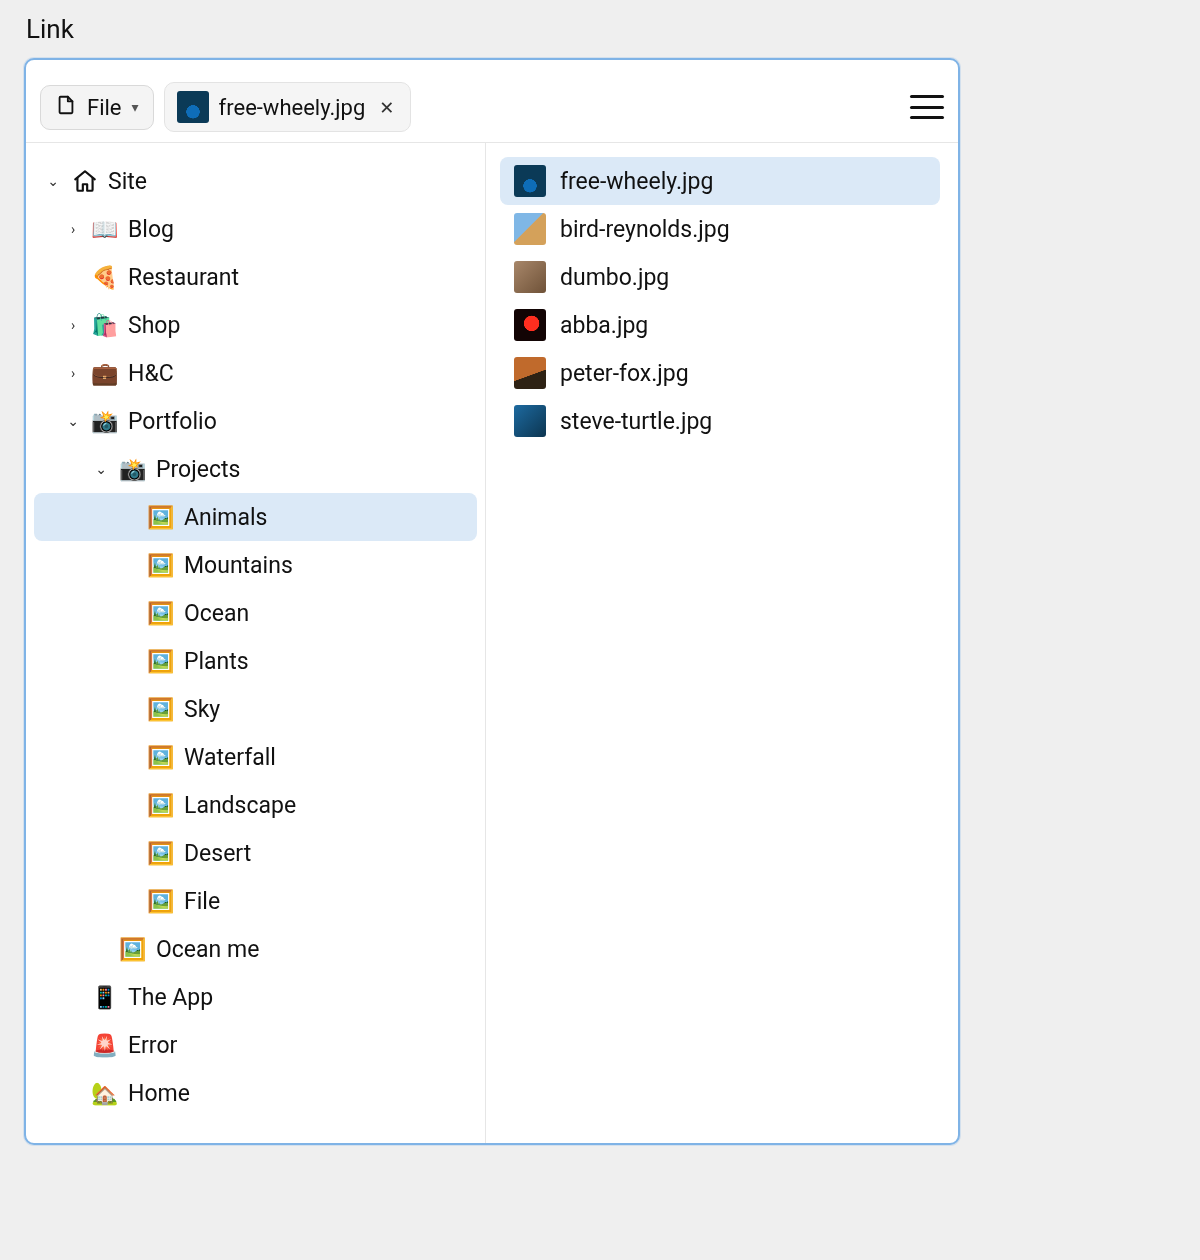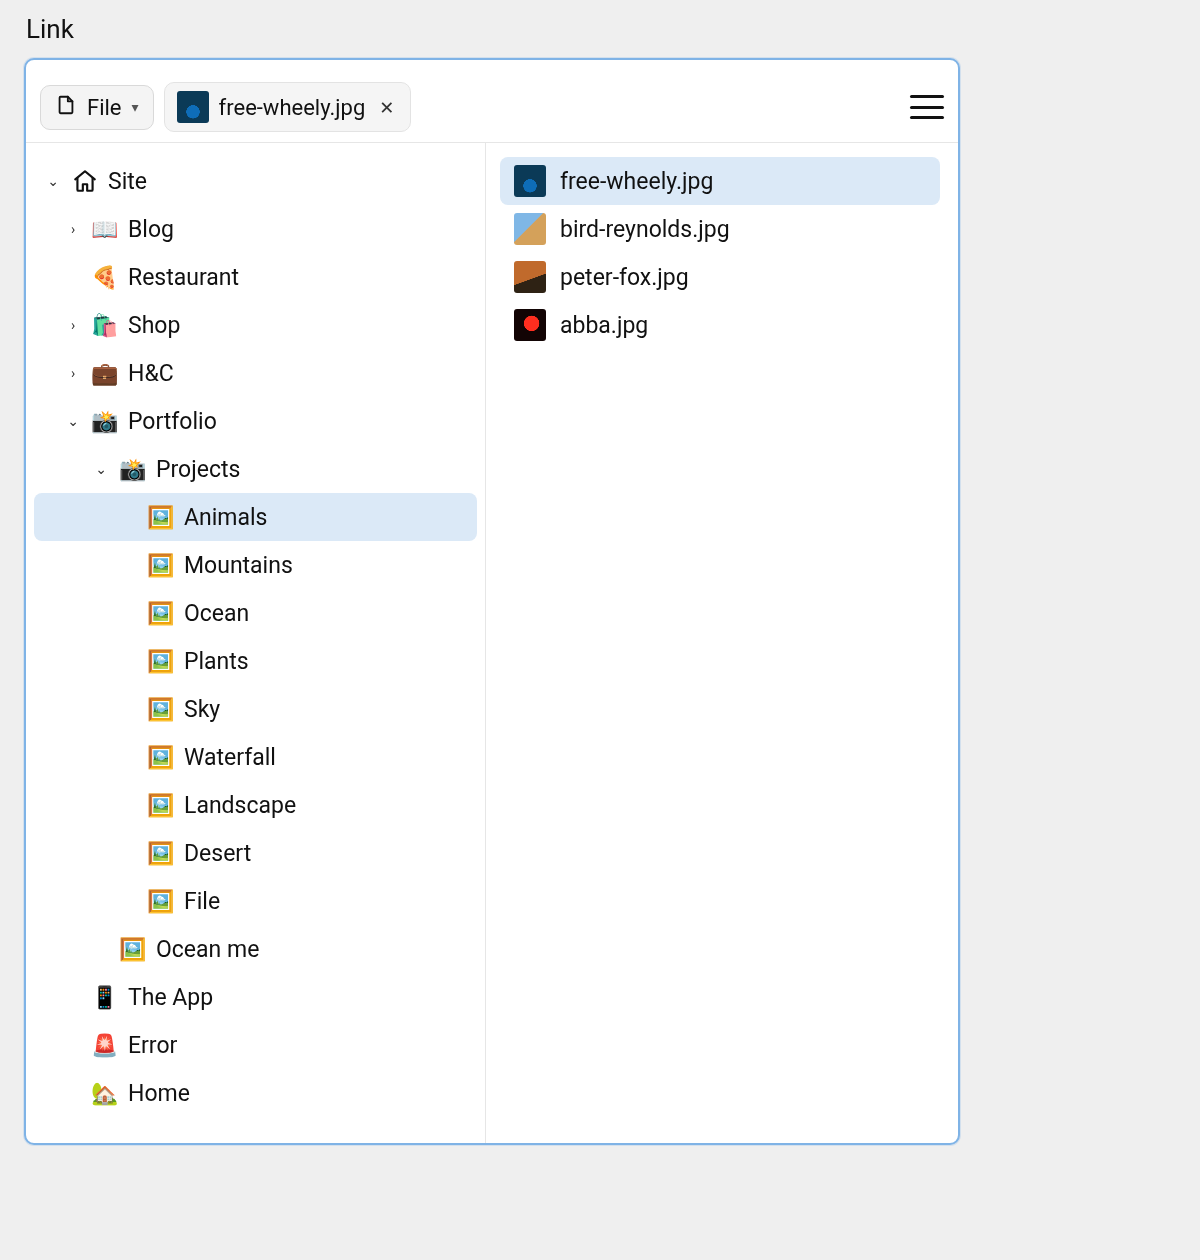--- a/index.html
+++ b/index.html
@@ -289,23 +289,31 @@
       <div class="filepane" id="files">
           <div class="file-row selected">
             <span class="thumb th-peacock"></span>
             <span>free-wheely.jpg</span>
           </div>
           <div class="file-row">
             <span class="thumb th-bird"></span>
             <span>bird-reynolds.jpg</span>
           </div>
           <div class="file-row">
+            <span class="thumb th-dumbo"></span>
+            <span>dumbo.jpg</span>
+          </div>
+          <div class="file-row">
+            <span class="thumb th-abba"></span>
+            <span>abba.jpg</span>
+          </div>
+          <div class="file-row">
             <span class="thumb th-fox"></span>
             <span>peter-fox.jpg</span>
           </div>
           <div class="file-row">
-            <span class="thumb th-abba"></span>
-            <span>abba.jpg</span>
+            <span class="thumb th-turtle"></span>
+            <span>steve-turtle.jpg</span>
           </div>
         </div>
     </div>
   </div>
 </div>
 
 </body></html>

